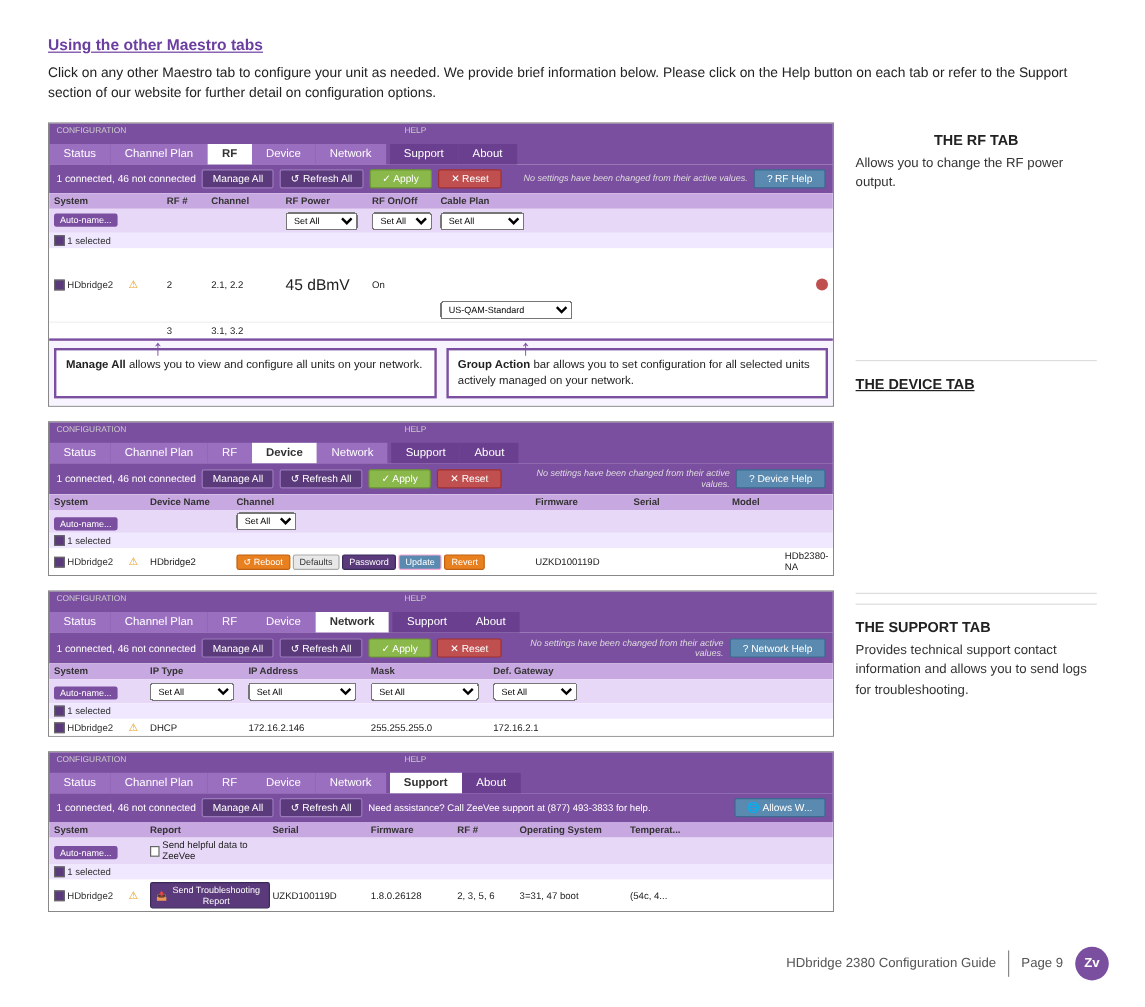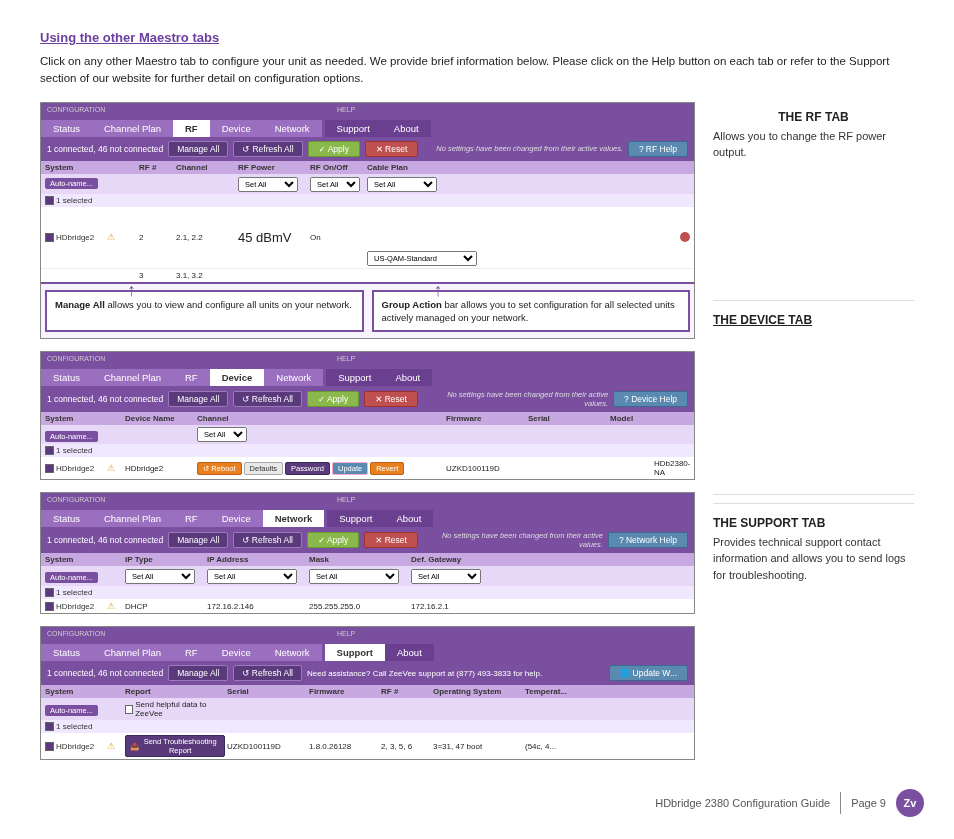--- a/index.html
+++ b/index.html
@@ -347,21 +347,21 @@
               <div style="padding:3px 12px; font-size:9.5px; color:#333; background:#fff; font-weight:bold; cursor:pointer;">Support</div>
               <div style="padding:3px 12px; font-size:9.5px; color:#fff; background:#6b3f90; cursor:pointer;">About</div>
             </div>
           </div>
         </div>
         <div style="display:flex; align-items:center; background:#7b4fa0; padding:4px 6px; gap:5px; flex-wrap:wrap;">
           <span style="font-size:8.5px; color:#fff;">1 connected, 46 not connected</span>
           <button style="background:#5a3a7a; color:#fff; border:1px solid #9b7abc; padding:2px 8px; font-size:8.5px; border-radius:2px; cursor:pointer;">Manage All</button>
           <button style="background:#5a3a7a; color:#fff; border:1px solid #9b7abc; padding:2px 8px; font-size:8.5px; border-radius:2px; cursor:pointer;">↺ <span>Refresh All</span></button>
           <div style="flex:1; font-size:8px; color:#fff;">Need assistance? Call ZeeVee support at (877) 493-3833 for help.</div>
-          <button style="background:#5a8ab0; color:#fff; border:1px solid #3a6a90; padding:2px 10px; font-size:8.5px; border-radius:2px; cursor:pointer;">🌐 <span>Update W...</span></button>
+          <button style="background:#5a8ab0; color:#fff; border:1px solid #3a6a90; padding:2px 10px; font-size:8.5px; border-radius:2px; cursor:pointer;">🌐 <span>Allows W...</span></button>
         </div>
         <div style="background:#fff;">
           <div style="display:flex; background:#c8a8e0; padding:2px 4px; gap:2px;">
             <div style="font-size:8px; font-weight:bold; color:#333; width:60px;">System</div>
             <div style="font-size:8px; font-weight:bold; color:#333; width:16px;"></div>
             <div style="font-size:8px; font-weight:bold; color:#333; width:100px;">Report</div>
             <div style="font-size:8px; font-weight:bold; color:#333; width:80px;">Serial</div>
             <div style="font-size:8px; font-weight:bold; color:#333; width:70px;">Firmware</div>
             <div style="font-size:8px; font-weight:bold; color:#333; width:50px;">RF #</div>
             <div style="font-size:8px; font-weight:bold; color:#333; width:90px;">Operating System</div>

